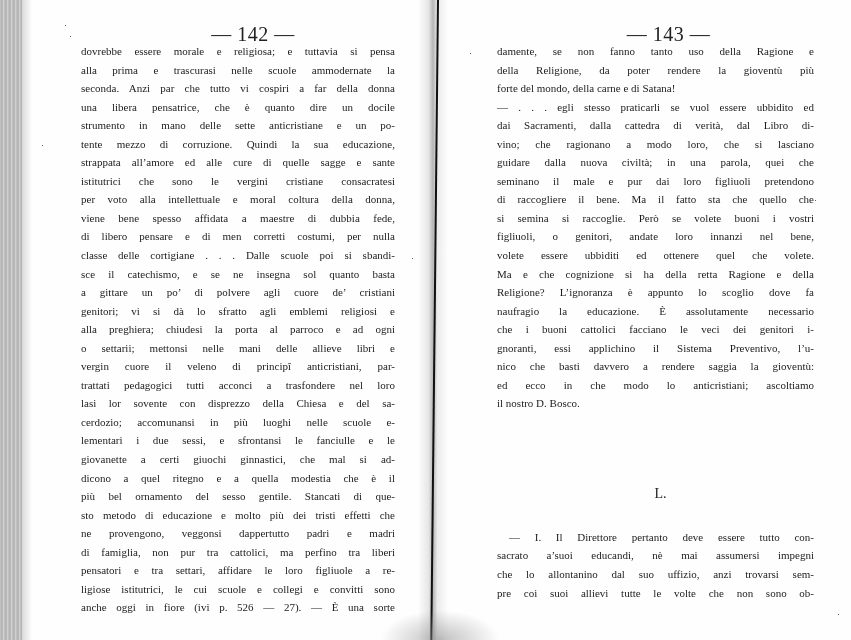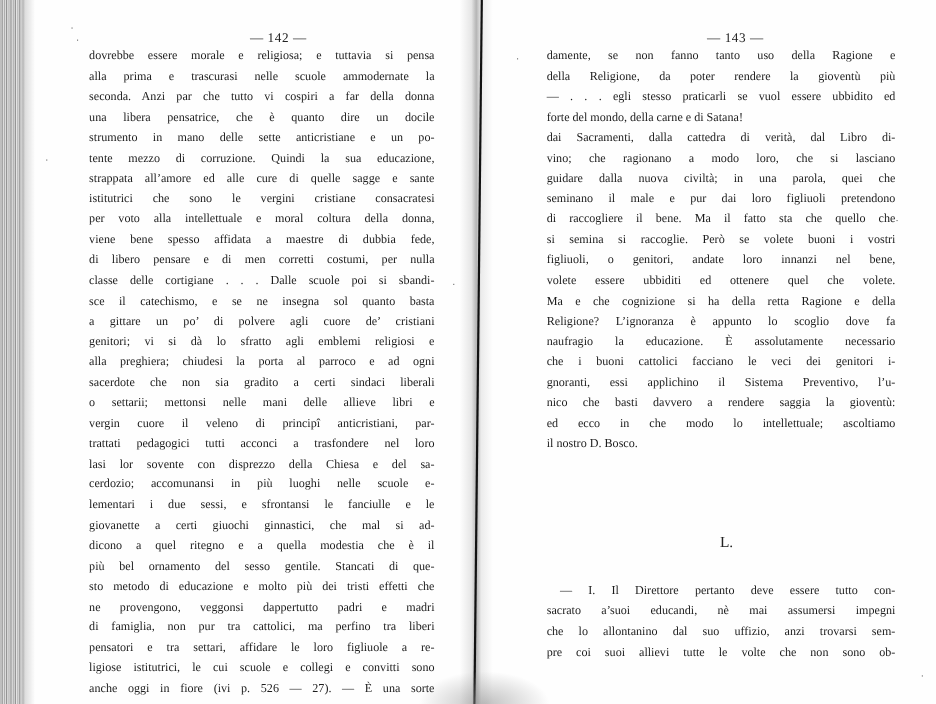--- a/index.html
+++ b/index.html
@@ -75,21 +75,21 @@
     .page-left {
       left: 81px;
       width: 314px;
     }
     .page-right {
       left: 497px;
       width: 317px;
     }
     .page-number {
       text-align: center;
-      font-size: 12px;
+      font-size: 20px;
       line-height: 16px;
       height: 16px;
       letter-spacing: 0.5px;
       color: #222;
     }
     .page-left .page-number { padding-left: 30px; }
     .page-right .page-number { padding-left: 26px; }
     .text-line {
       display: block;
       font-size: 11px;
@@ -145,21 +145,20 @@
       <span class="text-line">strappata all’amore ed alle cure di quelle sagge e sante</span>
       <span class="text-line">istitutrici che sono le vergini cristiane consacratesi</span>
       <span class="text-line">per voto alla intellettuale e moral coltura della donna,</span>
       <span class="text-line">viene bene spesso affidata a maestre di dubbia fede,</span>
       <span class="text-line">di libero pensare e di men corretti costumi, per nulla</span>
       <span class="text-line">classe delle cortigiane . . . Dalle scuole poi si sbandi-</span>
       <span class="text-line">sce il catechismo, e se ne insegna sol quanto basta</span>
       <span class="text-line">a gittare un po’ di polvere agli cuore de’ cristiani</span>
       <span class="text-line">genitori; vi si dà lo sfratto agli emblemi religiosi e</span>
       <span class="text-line">alla preghiera; chiudesi la porta al parroco e ad ogni</span>
-      <span class="text-line">sacerdote che non sia gradito a certi sindaci liberali</span>
       <span class="text-line">o settarii; mettonsi nelle mani delle allieve libri e</span>
       <span class="text-line">vergin cuore il veleno di principî anticristiani, par-</span>
       <span class="text-line">trattati pedagogici tutti acconci a trasfondere nel loro</span>
       <span class="text-line">lasi lor sovente con disprezzo della Chiesa e del sa-</span>
       <span class="text-line">cerdozio; accomunansi in più luoghi nelle scuole e-</span>
       <span class="text-line">lementari i due sessi, e sfrontansi le fanciulle e le</span>
       <span class="text-line">giovanette a certi giuochi ginnastici, che mal si ad-</span>
       <span class="text-line">dicono a quel ritegno e a quella modestia che è il</span>
       <span class="text-line">più bel ornamento del sesso gentile. Stancati di que-</span>
       <span class="text-line">sto metodo di educazione e molto più dei tristi effetti che</span>
@@ -170,37 +169,37 @@
       <span class="text-line">anche oggi in fiore (ivi p. 526 — 27). — È una sorte</span>
 
     </div>
   </div>
 
   <div class="page page-right">
     <div class="page-number">— 143 —</div>
     <div class="page-body">
       <span class="text-line">damente, se non fanno tanto uso della Ragione e</span>
       <span class="text-line">della Religione, da poter rendere la gioventù più</span>
+      <span class="text-line last">forte del mondo, della carne e di Satana!</span>
       <span class="text-line">— . . . egli stesso praticarli se vuol essere ubbidito ed</span>
-      <span class="text-line last">forte del mondo, della carne e di Satana!</span>
       <span class="text-line">dai Sacramenti, dalla cattedra di verità, dal Libro di-</span>
       <span class="text-line">vino; che ragionano a modo loro, che si lasciano</span>
       <span class="text-line">guidare dalla nuova civiltà; in una parola, quei che</span>
       <span class="text-line">seminano il male e pur dai loro figliuoli pretendono</span>
       <span class="text-line">di raccogliere il bene. Ma il fatto sta che quello che</span>
       <span class="text-line">si semina si raccoglie. Però se volete buoni i vostri</span>
       <span class="text-line">figliuoli, o genitori, andate loro innanzi nel bene,</span>
       <span class="text-line">volete essere ubbiditi ed ottenere quel che volete.</span>
       <span class="text-line">Ma e che cognizione si ha della retta Ragione e della</span>
       <span class="text-line">Religione? L’ignoranza è appunto lo scoglio dove fa</span>
       <span class="text-line">naufragio la educazione. È assolutamente necessario</span>
       <span class="text-line">che i buoni cattolici facciano le veci dei genitori i-</span>
       <span class="text-line">gnoranti, essi applichino il Sistema Preventivo, l’u-</span>
       <span class="text-line">nico che basti davvero a rendere saggia la gioventù:</span>
-      <span class="text-line">ed ecco in che modo lo intellettuale; ascoltiamo</span>
+      <span class="text-line">ed ecco in che modo lo anticristiani; ascoltiamo</span>
       <span class="text-line last">il nostro D. Bosco.</span>
     </div>
     <div class="spacer-a"></div>
     <div class="section-heading">L.</div>
     <div class="spacer-b"></div>
     <div class="page-body">
       <span class="text-line indent">— I. Il Direttore pertanto deve essere tutto con-</span>
       <span class="text-line">sacrato a’suoi educandi, nè mai assumersi impegni</span>
       <span class="text-line">che lo allontanino dal suo uffizio, anzi trovarsi sem-</span>
       <span class="text-line">pre coi suoi allievi tutte le volte che non sono ob-</span>

